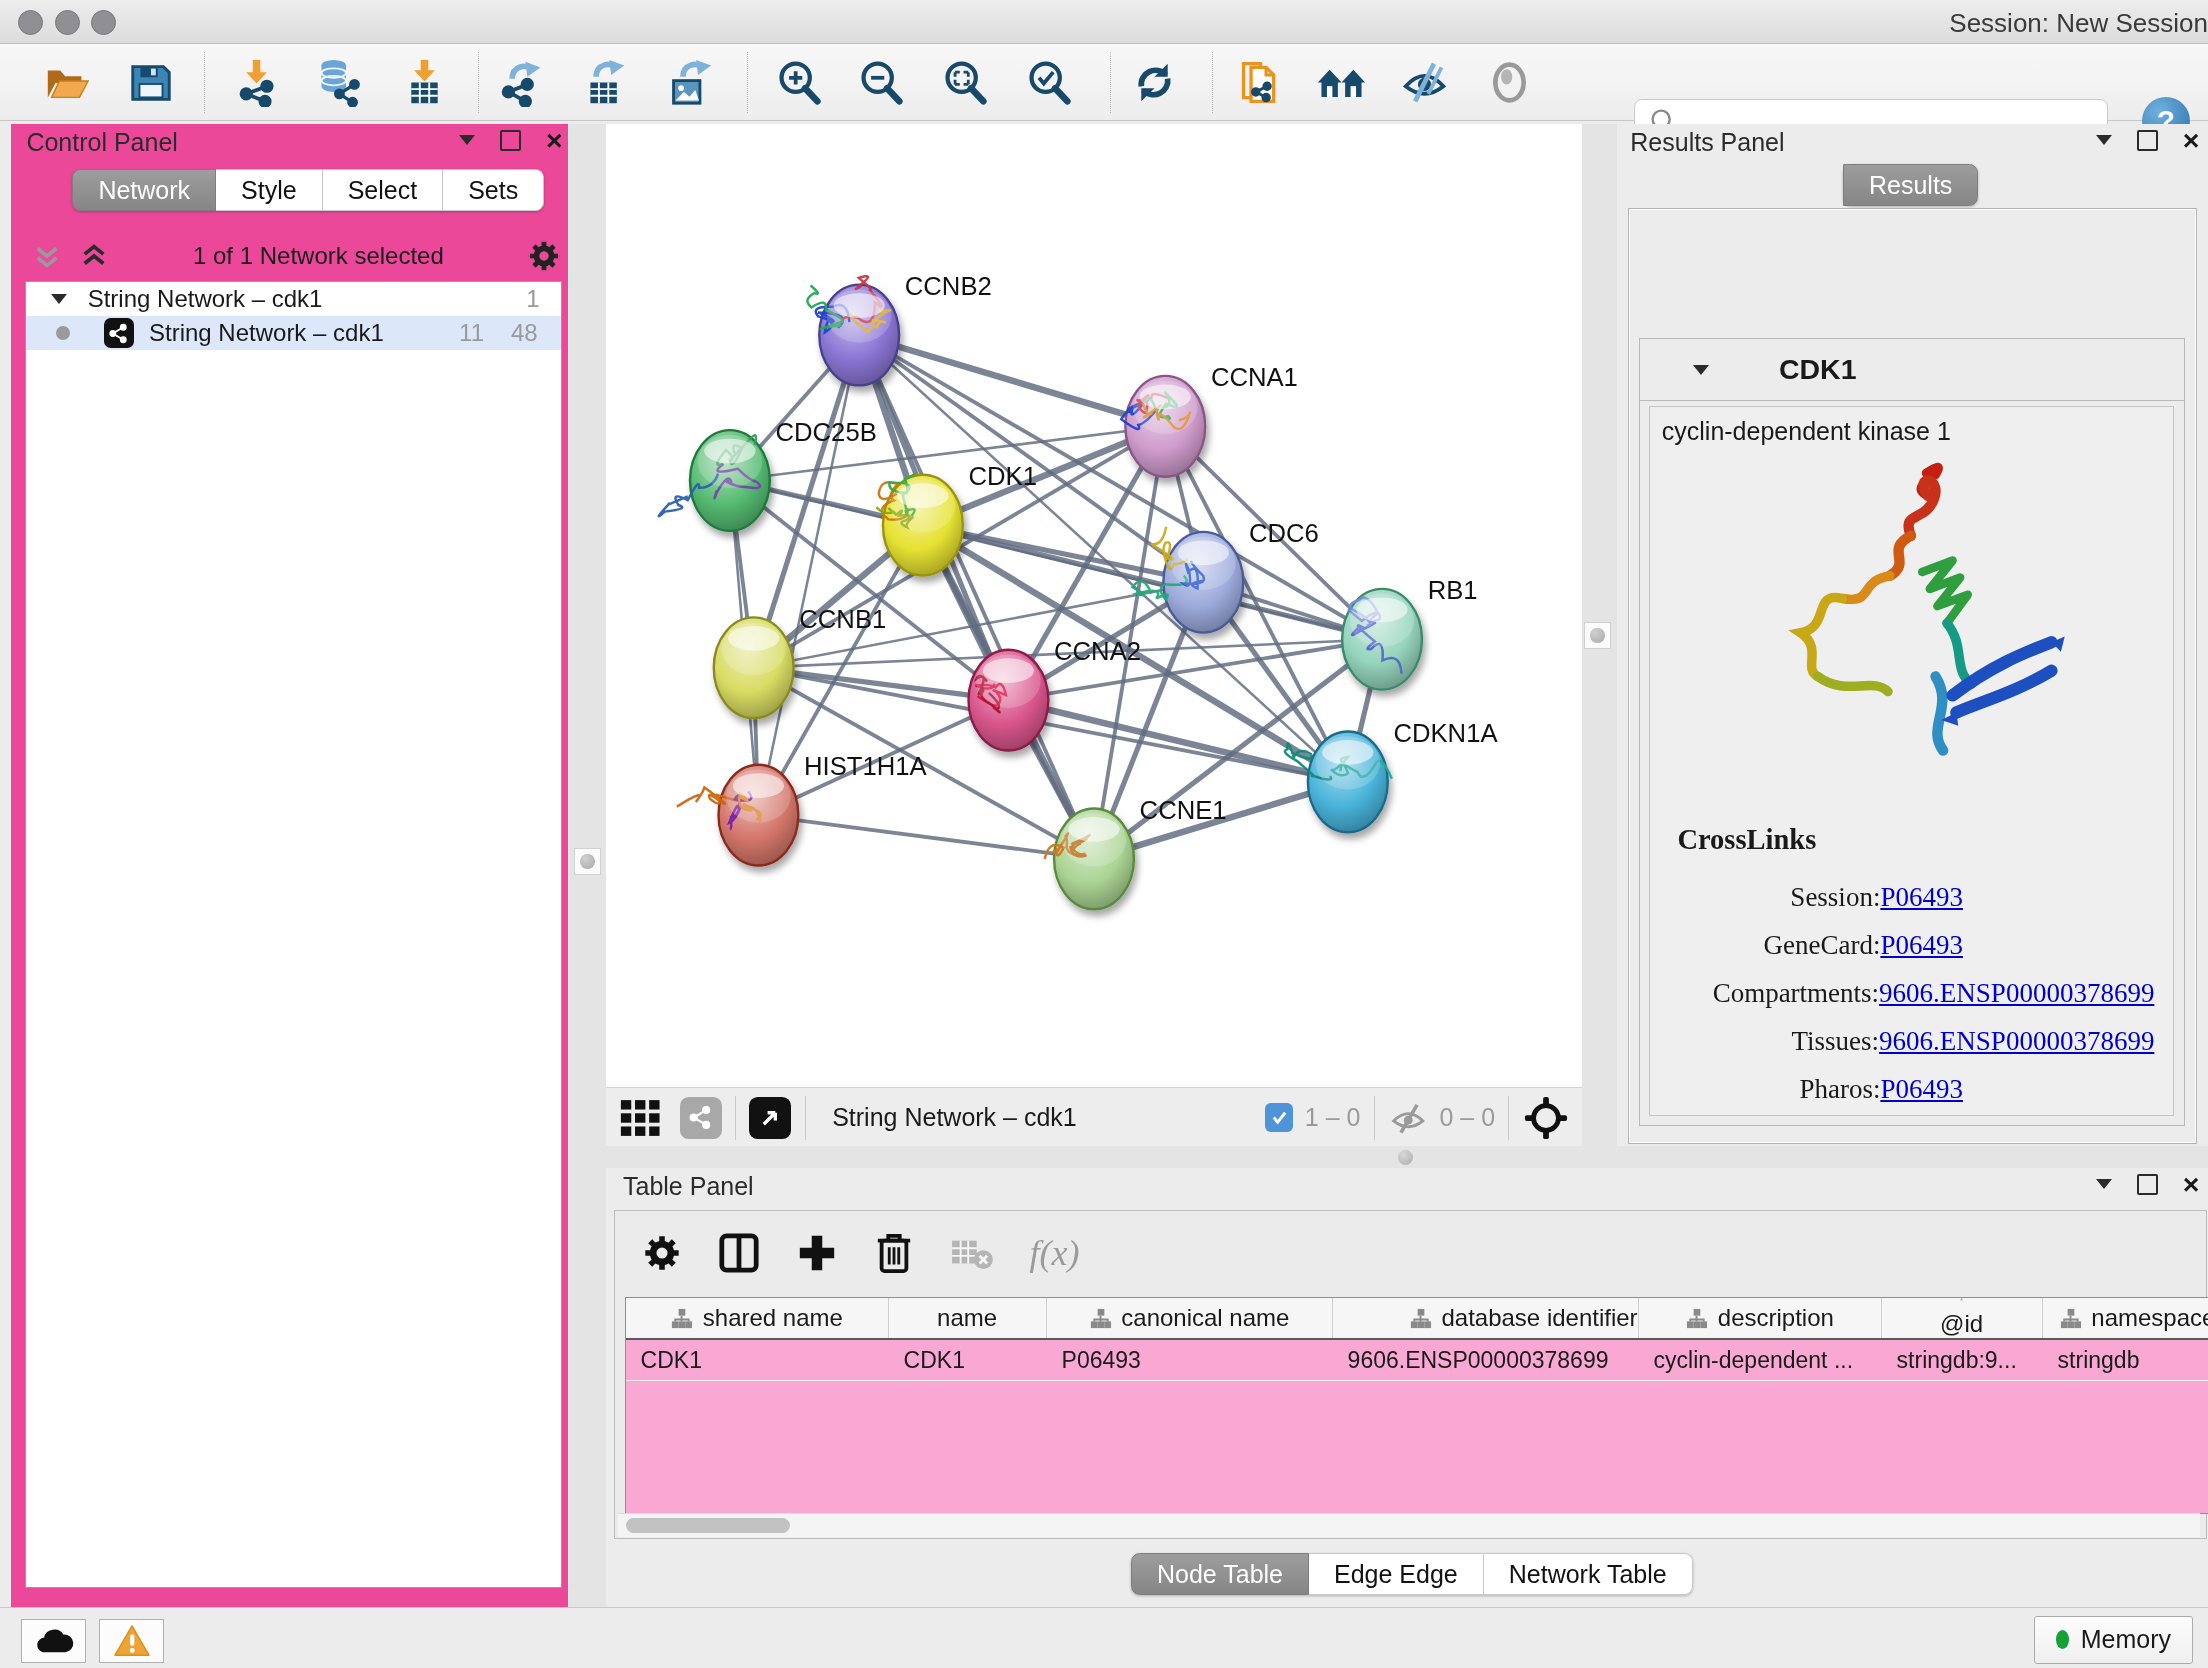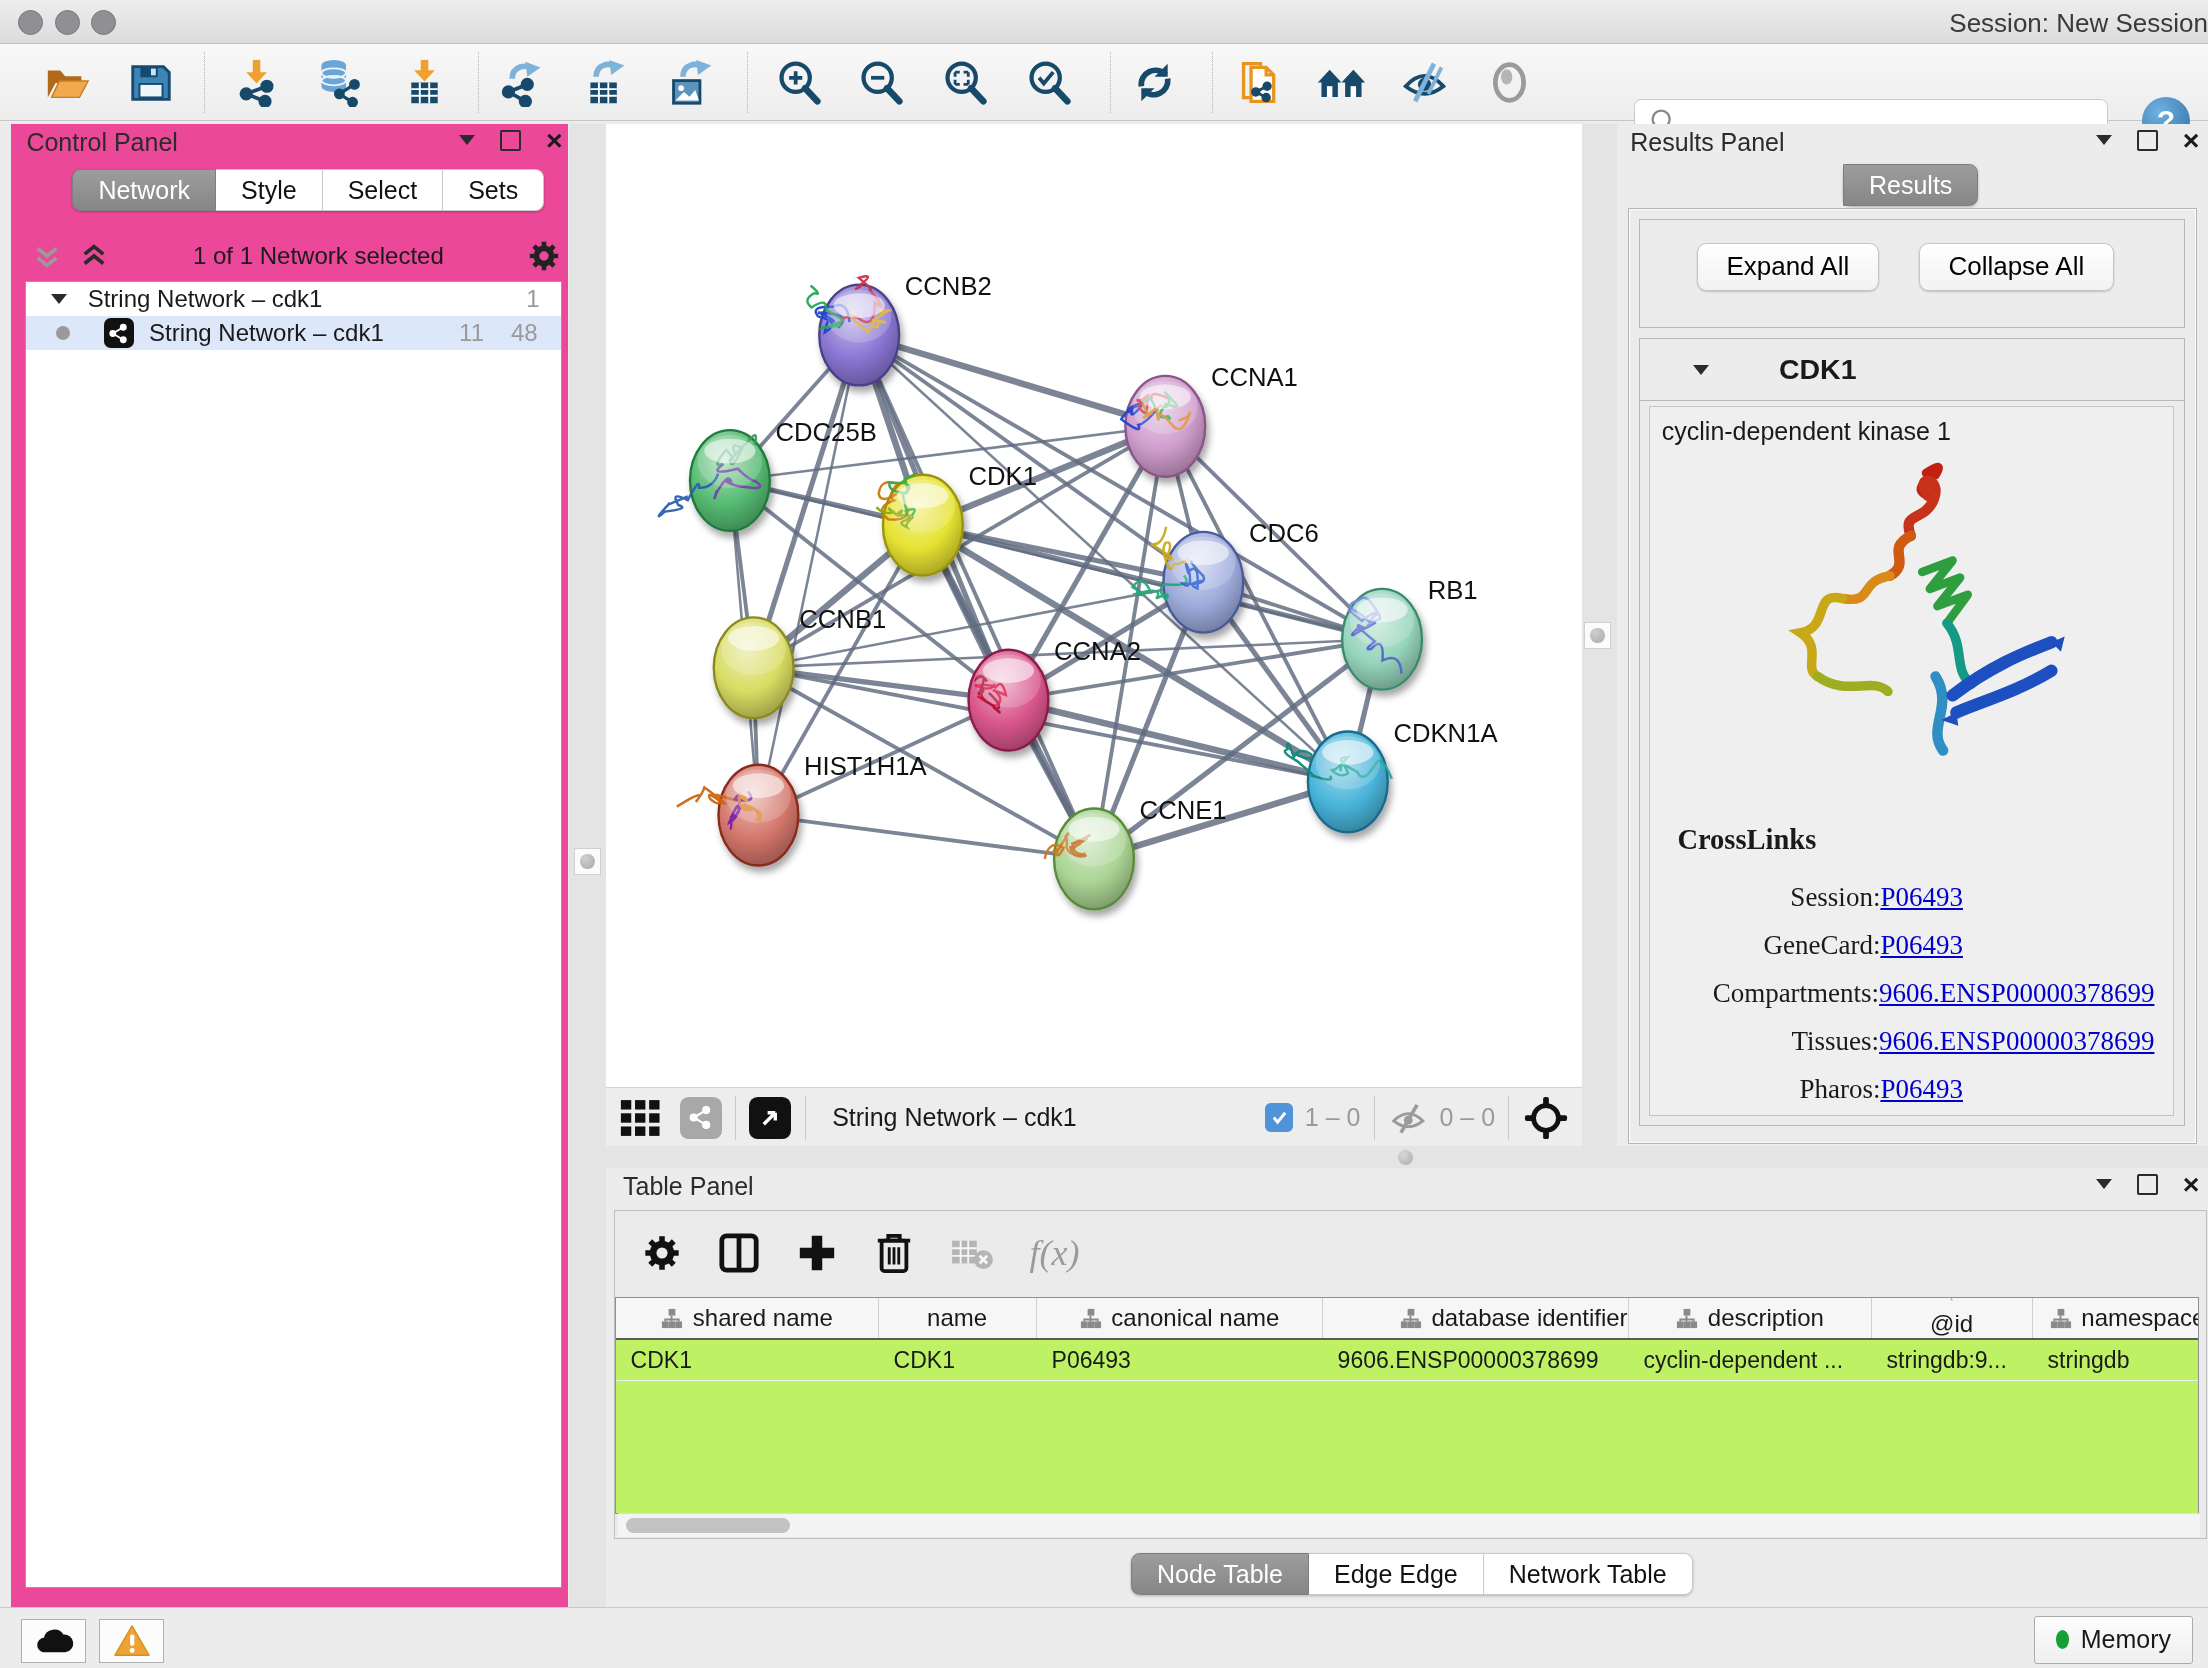--- a/index.html
+++ b/index.html
@@ -84,21 +84,21 @@
   .xl-row{display:flex;font-size:27px;margin-top:17px;}
   .xl-label{width:173px;}
   .xl-link{color:#0000cc;text-decoration:underline;cursor:pointer;}
 
   
   .table-panel{left:606px;top:1168px;width:1603px;height:439px;background:#ececec;}
   .tp-box{position:absolute;left:7.6px;top:42px;width:1591px;height:327px;background:#ebebeb;
     border:1px solid #bdbdbd;}
   .tp-toolbar{position:absolute;left:0;top:0;height:84px;display:flex;align-items:center;
     gap:36px;padding-left:27px;}
-  .tbl{position:absolute;left:0;top:86px;width:1582px;height:215px;background:#bef264;
+  .tbl{position:absolute;left:10px;top:86px;width:1582px;height:215px;background:#f9a8d4;
     border:1.9px solid #8f8f8f;overflow:hidden;}
   .tbl-head{display:flex;background:#f6f6f6;border-bottom:2.9px solid #5a5a5a;height:40px;}
   .th{display:flex;align-items:center;justify-content:center;gap:9.5px;font-size:24px;
     border-right:1px solid #cfcfcf;box-sizing:border-box;flex:none;}
   .tbl-row{display:flex;height:40px;border-bottom:1px solid #f0f0f0;}
   .td{font-size:23px;line-height:40px;padding-left:15px;box-sizing:border-box;flex:none;
     white-space:nowrap;overflow:hidden;}
   .hscroll{position:absolute;left:3.8px;top:302px;width:1582px;height:23px;background:#f4f4f4;
     border-top:1px solid #dcdcdc;}
   .hthumb{position:absolute;left:7.6px;top:3.8px;width:164px;height:15px;border-radius:7.6px;background:#c2c2c2;}
@@ -640,24 +640,20 @@
   <div class="ph-icons" style="right:9.5px">
     <span class="tri-down"></span>
     <span class="float-sq"></span>
     <span class="close-x">×</span>
   </div>
   <div class="seg" style="position:absolute;left:226px;top:40px">
     <div class="tab sel">Results</div>
   </div>
 
   <div class="rp-box">
-    <div class="rp-sub" style="top:9.5px;width:544px;height:107px;">
-      <button class="btn" style="position:absolute;left:57px;top:23px">Expand All</button>
-      <button class="btn" style="position:absolute;left:279px;top:23px">Collapse All</button>
-    </div>
 
     <div class="rp-sub" style="top:129px;width:544px;height:786px;">
       <div style="position:absolute;left:0;top:0;width:100%;height:61px;border-bottom:1px solid #b8b8b8;display:flex;align-items:center;">
         <span class="tri-down" style="margin-left:53px"></span>
         <span style="margin-left:70px;font-size:28.5px;font-weight:bold">CDK1</span>
       </div>
       <div style="position:absolute;left:9.5px;top:67px;right:9.5px;bottom:9.5px;border:1px solid #c4c4c4;background:#efefef;">
         <div style="position:absolute;left:11.4px;top:9.5px;font-size:25px">cyclin-dependent kinase 1</div>
 
         <svg width="380" height="342" viewBox="0 0 400 360" style="position:absolute;left:48px;top:49px">

